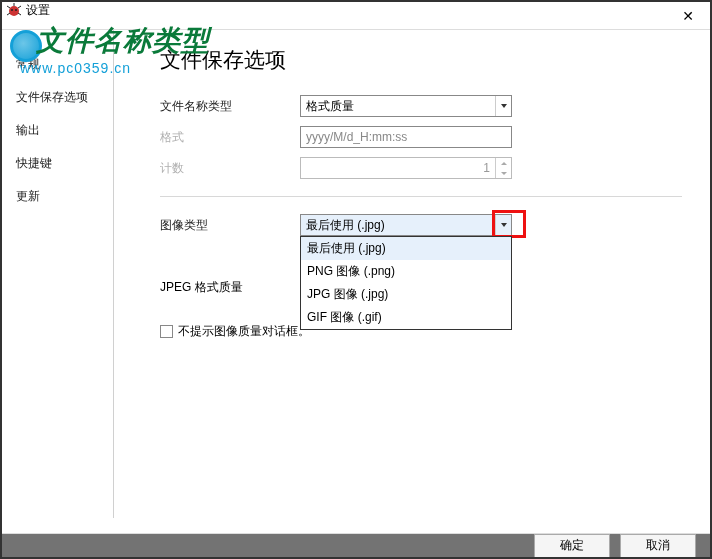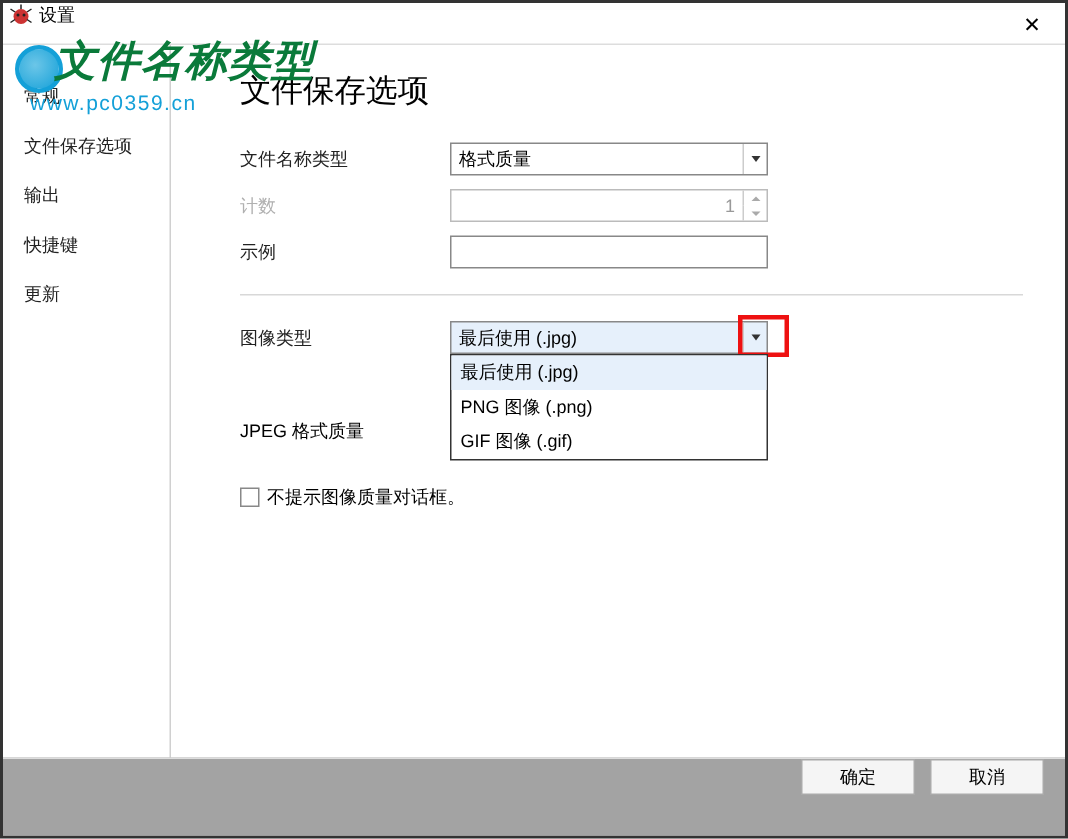--- a/index.html
+++ b/index.html
@@ -50,21 +50,21 @@
 .red-box { position:absolute; border: 3px solid #e11; width: 34px; height: 28px; pointer-events:none; }
 
 .dropdown-list { position: absolute; width: 212px; border: 1px solid #333; background:#fff; z-index: 20; }
 .dropdown-list .opt { padding: 3px 6px; font-size: 12px; cursor:pointer; }
 .dropdown-list .opt.sel { background: #e6f0fb; }
 
 .jpeg-section .hd { font-size: 12px; margin-bottom: 27px; }
 .checkbox-row { display:flex; align-items:center; font-size:12px; gap:5px; }
 .checkbox-row .box { width:13px; height:13px; border:1px solid #888; background:#fff; }
 
-.footer { position:absolute; bottom:0; left:0; right:0; height:52px; border-top:1px solid #ddd; display:flex; justify-content:flex-end; align-items:flex-start; padding-right:14px; gap:10px; background:#a3a3a3; }
+.footer { position:absolute; bottom:0; left:0; right:0; height:24px; border-top:1px solid #ddd; display:flex; justify-content:flex-end; align-items:center; padding-right:14px; gap:10px; background:#737373; }
 .footer .btn { min-width: 76px; height: 24px; border: 1px solid #aaa; background: #f5f5f5; font-size: 12px; cursor:pointer; }
 </style>
 </head>
 <body>
 
 <div class="titlebar">
   <span class="bug">
     <svg viewBox="0 0 16 16">
         <circle cx="8" cy="9" r="5" fill="#c33"></circle>
         <circle cx="6" cy="8" r="1" fill="#222"></circle>
@@ -97,55 +97,56 @@
     <div class="row">
       <div class="lbl">文件名称类型</div>
       <div class="ctrl">
         <div class="combo">
           <div class="val">格式质量</div>
           <div class="arrow"></div>
         </div>
       </div>
     </div>
 
+    <div class="row">
+      <div class="lbl disabled">格式</div>
+      <div class="ctrl">
+        <input class="textbox" disabled="" value="yyyy/M/d_H:mm:ss" style="">
+      </div>
+    </div>
 
     <div class="row">
       <div class="lbl disabled">计数</div>
       <div class="ctrl">
         <div class="spinbox">
           <div class="num">1</div>
           <div class="spins">
               <div class="up"></div>
               <div class="dn"></div>
             </div>
         </div>
       </div>
     </div>
 
-    <div class="row">
-      <div class="lbl">示例</div>
-      <div class="ctrl">
-        <input class="textbox" value="" style="">
-      </div>
-    </div>
 
     <hr class="hr">
 
     <div class="row" style="position:relative;">
       <div class="lbl">图像类型</div>
       <div class="ctrl" style="position:relative;">
         <div class="combo hl">
           <div class="val">最后使用 (.jpg)</div>
           <div class="arrow"></div>
         </div>
         <div class="red-box" style="left:192px; top:-4px;"></div>
 
         <div class="dropdown-list" style="left:0; top:22px;">
           <div class="opt sel">最后使用 (.jpg)</div>
           <div class="opt">PNG 图像 (.png)</div>
+          <div class="opt">JPG 图像 (.jpg)</div>
           <div class="opt">GIF 图像 (.gif)</div>
         </div>
       </div>
     </div>
 
     <div class="jpeg-section" style="margin-top: 42px;">
       <div class="hd">JPEG 格式质量</div>
       <div class="checkbox-row">
         <div class="box"></div>
         <span>不提示图像质量对话框。</span>

